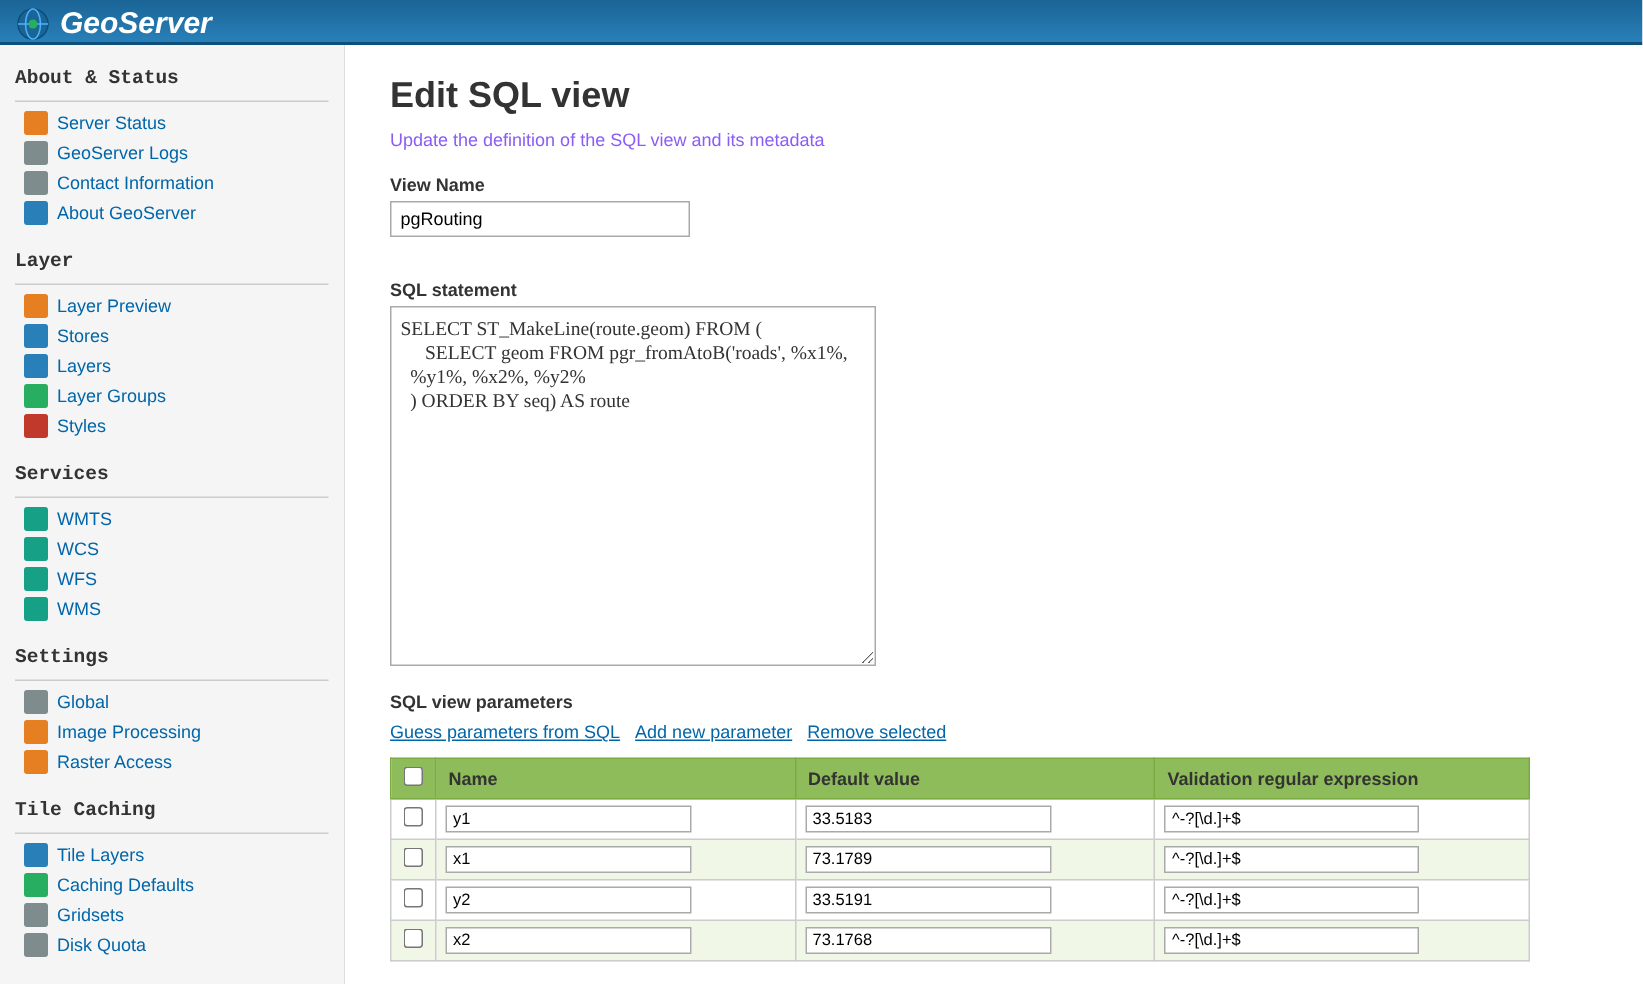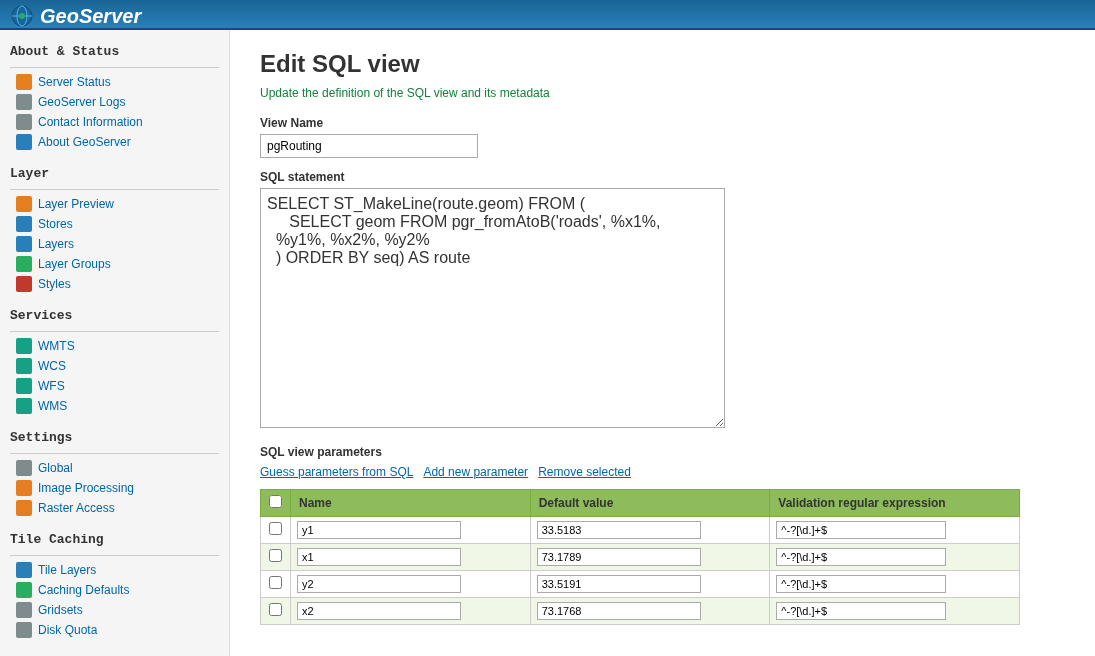--- a/index.html
+++ b/index.html
@@ -91,45 +91,45 @@
       background: #fff;
     }
     .page-title {
       font-size: 24px;
       font-weight: bold;
       color: #333;
       margin-bottom: 8px;
     }
     .page-subtitle {
       font-size: 12px;
-      color: #15803d;
+      color: #8b5cf6;
       margin-bottom: 16px;
     }
 
     .form-label {
       font-size: 12px;
       font-weight: bold;
       color: #333;
       margin-bottom: 4px;
       display: block;
     }
     .form-input {
       border: 1px solid #aaa;
       padding: 4px 6px;
       font-size: 12px;
-      width: 218px;
-      margin-bottom: 12px;
+      width: 200px;
+      margin-bottom: 28px;
     }
 
     .sql-textarea {
-      width: 465px;
+      width: 324px;
       height: 240px;
       border: 1px solid #aaa;
-      font-family: Liberation Sans, sans-serif;
-      font-size: 16px;
+      font-family: Liberation Serif, serif;
+      font-size: 13px;
       padding: 6px;
       resize: vertical;
       color: #333;
       background: #fff;
     }
 
     .sql-section-title {
       font-weight: bold;
       font-size: 12px;
       color: #333;

